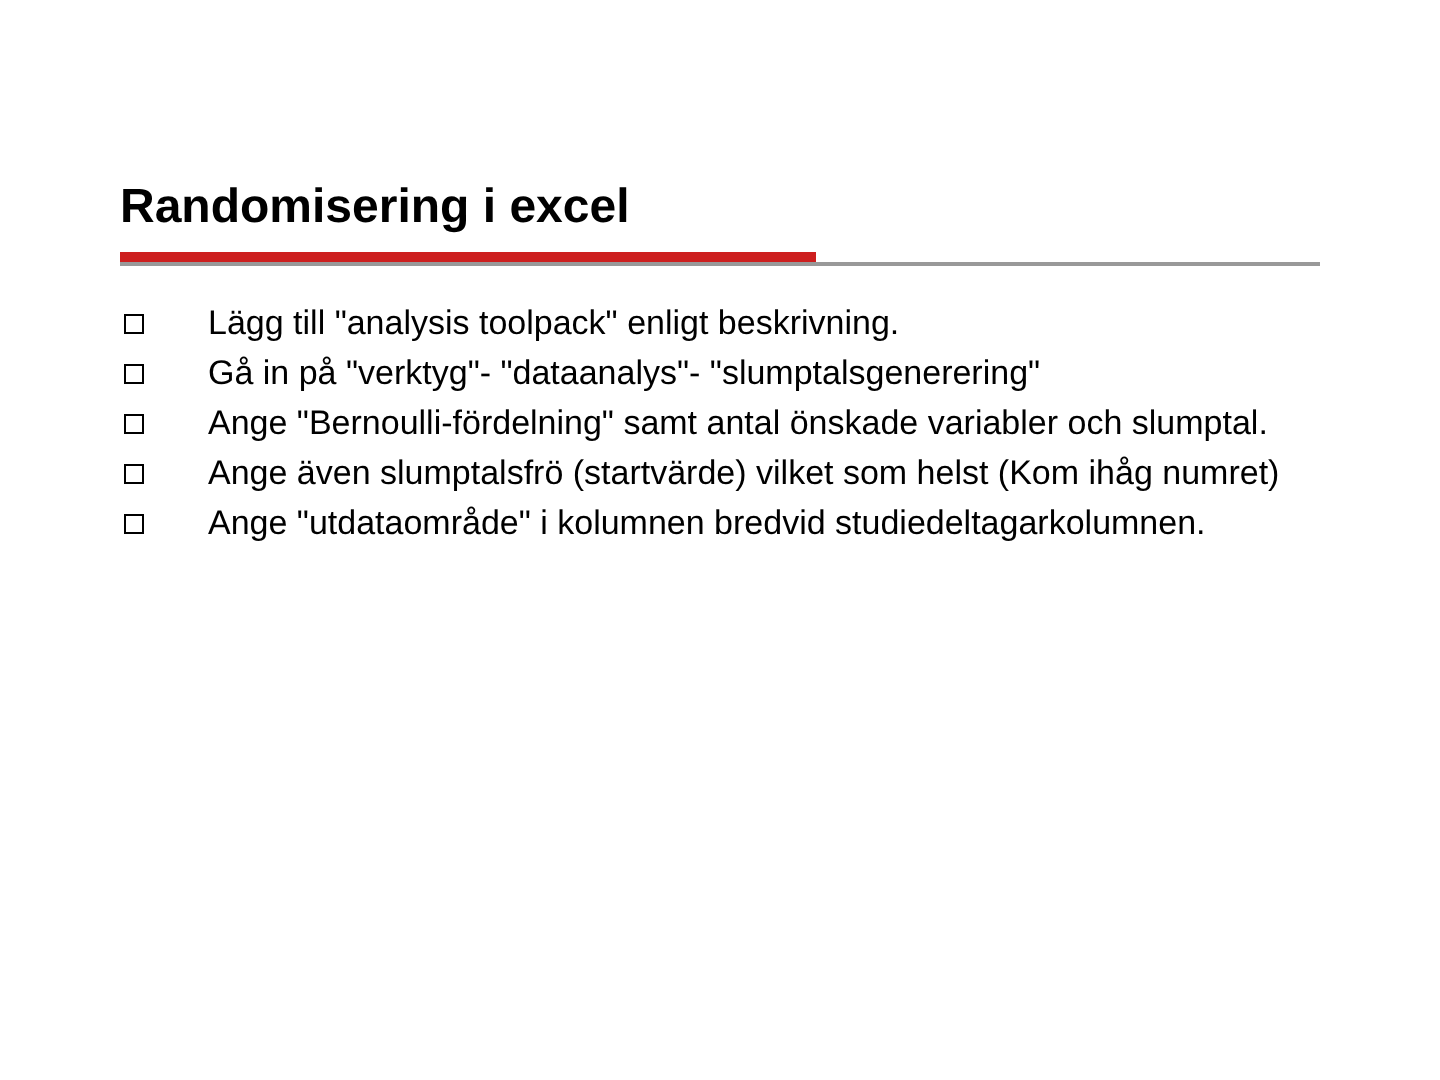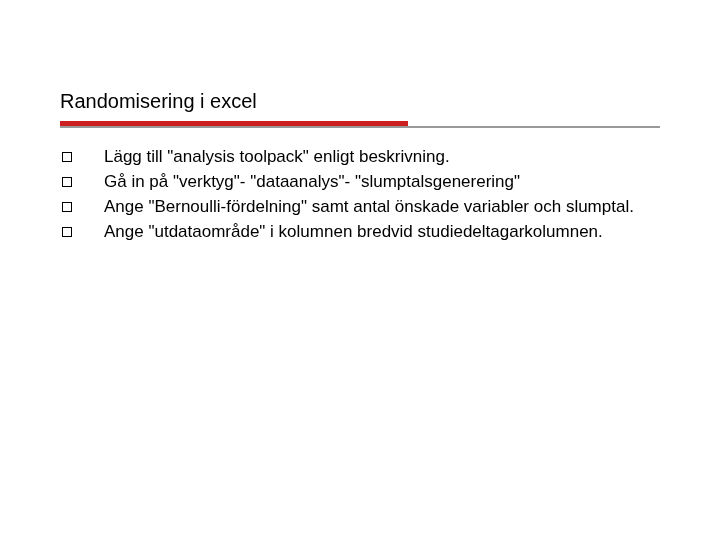--- a/index.html
+++ b/index.html
@@ -9,22 +9,22 @@
     }
     body {
       width: 720px;
       height: 540px;
       background: #ffffff;
       font-family: Verdana, Geneva, sans-serif;
       padding: 90px 60px 40px 60px;
       position: relative;
     }
     .title {
-      font-size: 20px;
-      font-weight: normal;
+      font-size: 24px;
+      font-weight: bold;
       color: #000000;
       margin-bottom: 8px;
     }
     .divider-red {
       height: 6px;
       background: #cd1f1f;
       width: 58%;
     }
     .divider-wrap {
       display: flex;
@@ -78,15 +78,19 @@
   <div class="list-item">
     <div class="bullet"></div>
     <div class="item-text">Gå in på "verktyg"- "dataanalys"- "slumptalsgenerering"</div>
   </div>
   <div class="list-item">
     <div class="bullet"></div>
     <div class="item-text">Ange "Bernoulli-fördelning" samt antal önskade variabler och slumptal.</div>
   </div>
   <div class="list-item">
     <div class="bullet"></div>
+    <div class="item-text">Ange även slumptalsfrö (startvärde) vilket som helst (Kom ihåg numret)</div>
+  </div>
+  <div class="list-item">
+    <div class="bullet"></div>
     <div class="item-text">Ange "utdataområde" i kolumnen bredvid studiedeltagarkolumnen.</div>
   </div>
 </div>
 
 </body></html>

